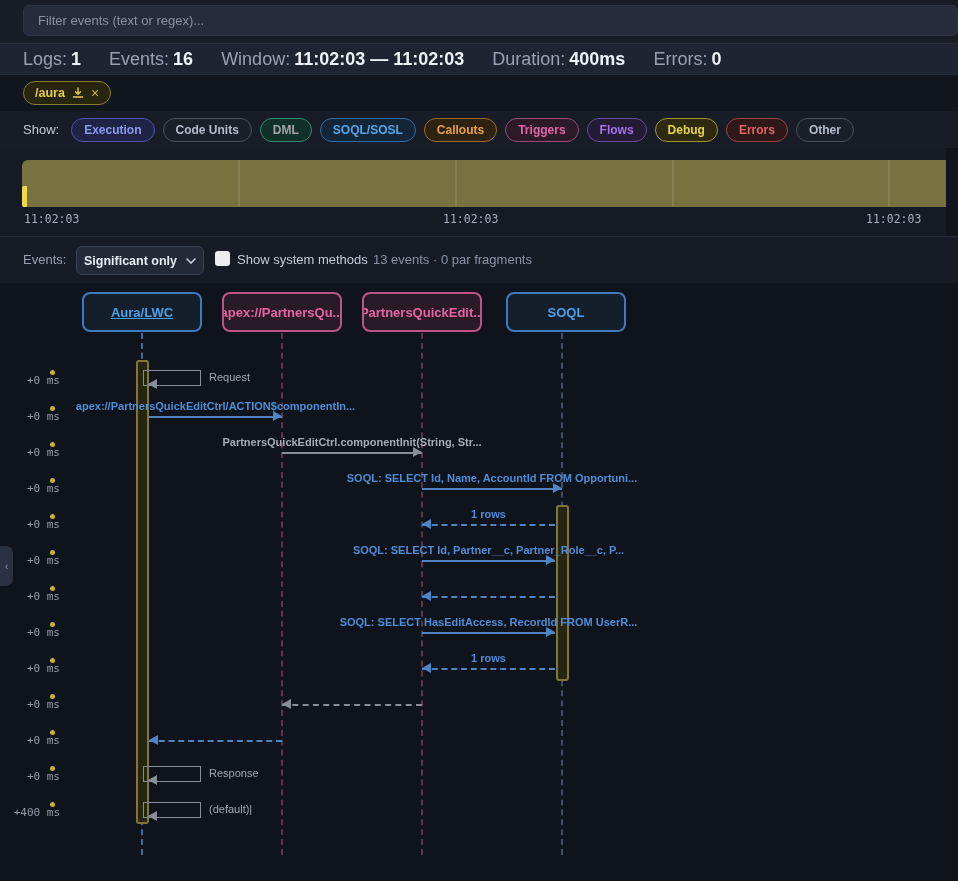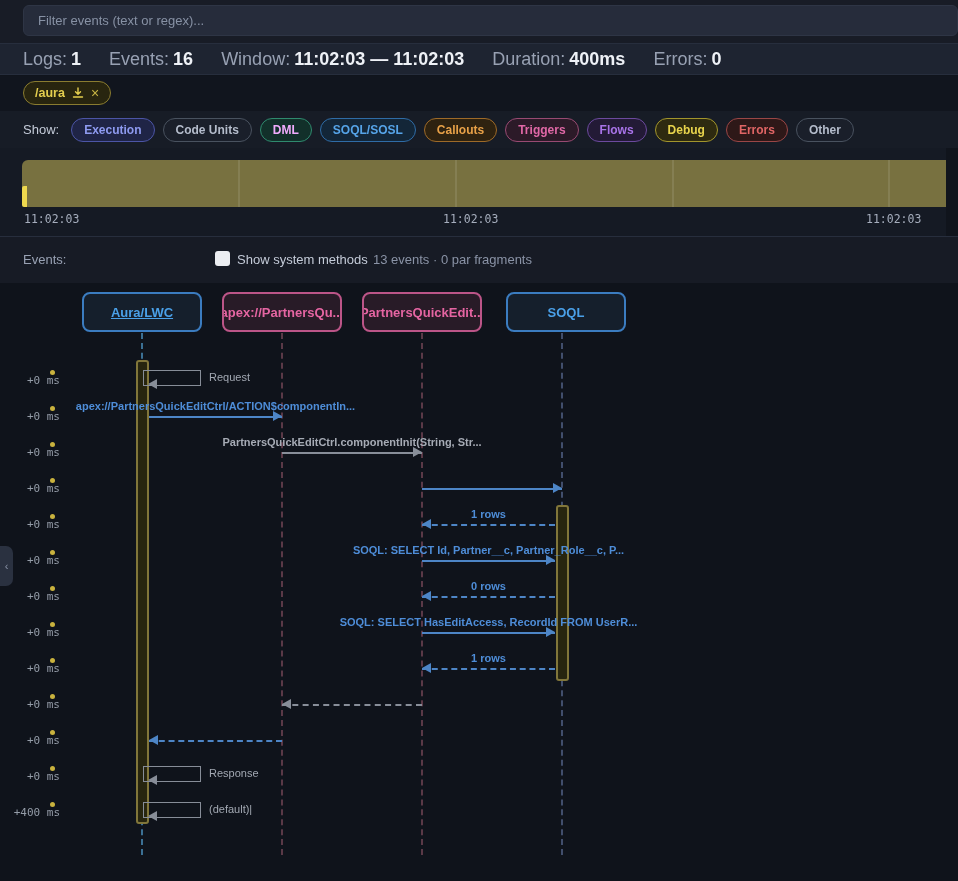--- a/index.html
+++ b/index.html
@@ -44,21 +44,21 @@
     position:absolute; top:111px; left:0; right:0; height:37px; background:#171c26;
     display:flex; align-items:center; padding-left:23px; gap:8px;
   }
   #show-label { font-size:13px; color:#c4cbd8; margin-right:4px; }
   .chip {
     padding:4px 12px; border-radius:12px; font-size:12px; font-weight:600;
     border:1px solid; white-space:nowrap; cursor:pointer;
   }
   .c-indigo { color:#8e9af0; border-color:#4c55a6; background:#1f2446; }
   .c-gray   { color:#b4bccb; border-color:#49525f; background:#1a1f2a; }
-  .c-teal   { color:#f0abfc; border-color:#2f8a6e; background:#12302a; }
+  .c-teal   { color:#a3a3a3; border-color:#2f8a6e; background:#12302a; }
   .c-blue   { color:#56a4e8; border-color:#2f6ca6; background:#132638; }
   .c-orange { color:#e8a148; border-color:#9e6a28; background:#2e2210; }
   .c-pink   { color:#e068a6; border-color:#984a72; background:#2c1a28; }
   .c-purple { color:#a873e8; border-color:#6c4a9e; background:#231a36; }
   .c-yellow { color:#e8d44c; border-color:#a2952c; background:#2e2a10; }
   .c-red    { color:#e06565; border-color:#9a4646; background:#2e1818; }
 
   
   #timeline { position:absolute; top:148px; left:0; right:12px; height:88px; background:#151a24; }
   #tl-band {
@@ -164,20 +164,26 @@
       <div class="tl-grid" style="left: 650px;"></div>
       <div class="tl-grid" style="left: 866px;"></div>
     </div>
 <div class="tl-time" style="left: 24px;">11:02:03</div>
     <div class="tl-time" style="left: 443px;">11:02:03</div>
     <div class="tl-time" style="left: 866px;">11:02:03</div>
   </div>
 
 <div id="events-bar">
   <span id="events-label">Events:</span>
+  <div id="events-select">
+    <span>Significant only</span>
+    <svg width="10" height="6" viewBox="0 0 10 6">
+      <polyline points="1,1 5,5 9,1" stroke="#c8cfdd" stroke-width="1.6" fill="none" stroke-linecap="round"></polyline>
+    </svg>
+  </div>
   <div id="sys-checkbox"></div>
   <span id="sys-label">Show system methods</span>
   <span id="events-summary">13 events · 0 par fragments</span>
 </div>
 
 <div id="diagram">
   <div id="side-handle">
     <span>‹</span>
   </div>
 <div class="lane-h lane-blue" style="left: 82px; text-decoration: underline;">Aura/LWC</div>
@@ -202,35 +208,35 @@
     <div class="msg-label" style="left: 45.5px; top: 117px; color: rgb(78, 141, 216);">apex://PartnersQuickEditCtrl/ACTION$componentIn...</div>
     <div class="time-label" style="top: 163px;">+0 ms</div>
     <div class="time-dot" style="left: 50px; top: 159px;"></div>
     <div class="msg-line" style="left: 282px; top: 169px; width: 140px; border-top-style: solid; border-top-color: rgb(136, 142, 153);"></div>
     <div class="head" style="top: 164px; border-top: 5px solid transparent; border-bottom: 5px solid transparent; left: 413px; border-left: 9px solid rgb(136, 142, 153);"></div>
     <div class="msg-label" style="left: 182px; top: 153px; color: rgb(166, 171, 181);">PartnersQuickEditCtrl.componentInit(String, Str...</div>
     <div class="time-label" style="top: 199px;">+0 ms</div>
     <div class="time-dot" style="left: 50px; top: 195px;"></div>
     <div class="msg-line" style="left: 422px; top: 205px; width: 140px; border-top-style: solid; border-top-color: rgb(77, 133, 198);"></div>
     <div class="head" style="top: 200px; border-top: 5px solid transparent; border-bottom: 5px solid transparent; left: 553px; border-left: 9px solid rgb(77, 133, 198);"></div>
+    <div class="msg-label" style="left: 322px; top: 189px; color: rgb(78, 141, 216);">SOQL: SELECT Id, Name, AccountId FROM Opportuni...</div>
     <div class="time-label" style="top: 235px;">+0 ms</div>
     <div class="time-dot" style="left: 50px; top: 231px;"></div>
     <div class="msg-line" style="left: 422px; top: 241px; width: 133px; border-top-style: dashed; border-top-color: rgb(77, 133, 198);"></div>
     <div class="head" style="top: 236px; border-top: 5px solid transparent; border-bottom: 5px solid transparent; left: 422px; border-right: 9px solid rgb(77, 133, 198);"></div>
     <div class="msg-label" style="left: 318.5px; top: 225px; color: rgb(78, 141, 216);">1 rows</div>
     <div class="time-label" style="top: 271px;">+0 ms</div>
     <div class="time-dot" style="left: 50px; top: 267px;"></div>
     <div class="msg-line" style="left: 422px; top: 277px; width: 133px; border-top-style: solid; border-top-color: rgb(77, 133, 198);"></div>
     <div class="head" style="top: 272px; border-top: 5px solid transparent; border-bottom: 5px solid transparent; left: 546px; border-left: 9px solid rgb(77, 133, 198);"></div>
     <div class="msg-label" style="left: 318.5px; top: 261px; color: rgb(78, 141, 216);">SOQL: SELECT Id, Partner__c, Partner_Role__c, P...</div>
     <div class="time-label" style="top: 307px;">+0 ms</div>
     <div class="time-dot" style="left: 50px; top: 303px;"></div>
     <div class="msg-line" style="left: 422px; top: 313px; width: 133px; border-top-style: dashed; border-top-color: rgb(77, 133, 198);"></div>
     <div class="head" style="top: 308px; border-top: 5px solid transparent; border-bottom: 5px solid transparent; left: 422px; border-right: 9px solid rgb(77, 133, 198);"></div>
-    <div class="msg-label" style="left: 318.5px; top: 297px; color: rgb(78, 141, 216);">0 rows</div>
     <div class="time-label" style="top: 343px;">+0 ms</div>
     <div class="time-dot" style="left: 50px; top: 339px;"></div>
     <div class="msg-line" style="left: 422px; top: 349px; width: 133px; border-top-style: solid; border-top-color: rgb(77, 133, 198);"></div>
     <div class="head" style="top: 344px; border-top: 5px solid transparent; border-bottom: 5px solid transparent; left: 546px; border-left: 9px solid rgb(77, 133, 198);"></div>
     <div class="msg-label" style="left: 318.5px; top: 333px; color: rgb(78, 141, 216);">SOQL: SELECT HasEditAccess, RecordId FROM UserR...</div>
     <div class="time-label" style="top: 379px;">+0 ms</div>
     <div class="time-dot" style="left: 50px; top: 375px;"></div>
     <div class="msg-line" style="left: 422px; top: 385px; width: 133px; border-top-style: dashed; border-top-color: rgb(77, 133, 198);"></div>
     <div class="head" style="top: 380px; border-top: 5px solid transparent; border-bottom: 5px solid transparent; left: 422px; border-right: 9px solid rgb(77, 133, 198);"></div>
     <div class="msg-label" style="left: 318.5px; top: 369px; color: rgb(78, 141, 216);">1 rows</div>

